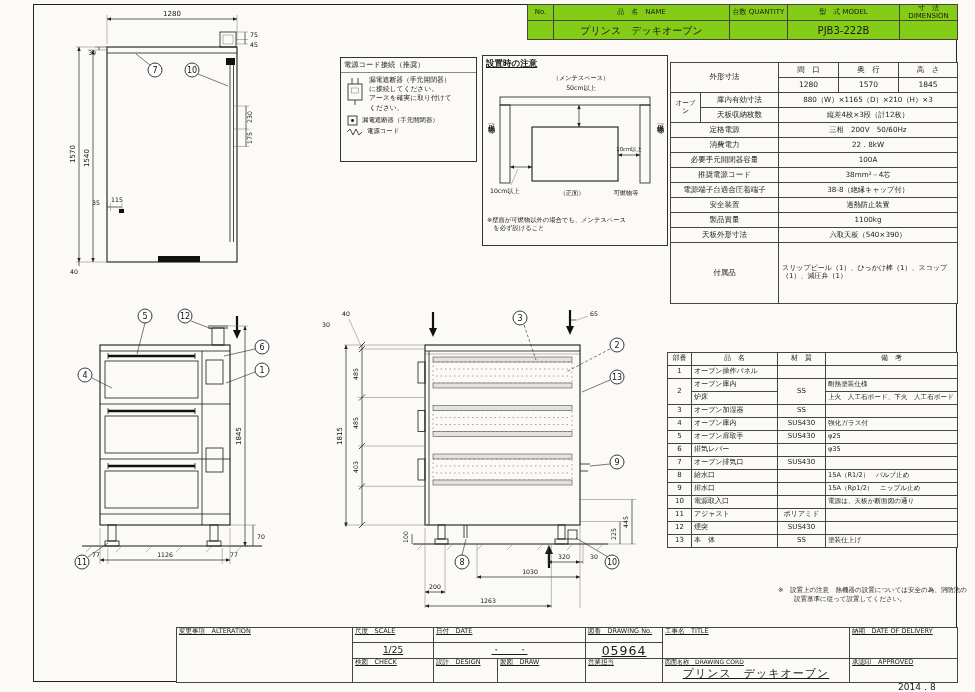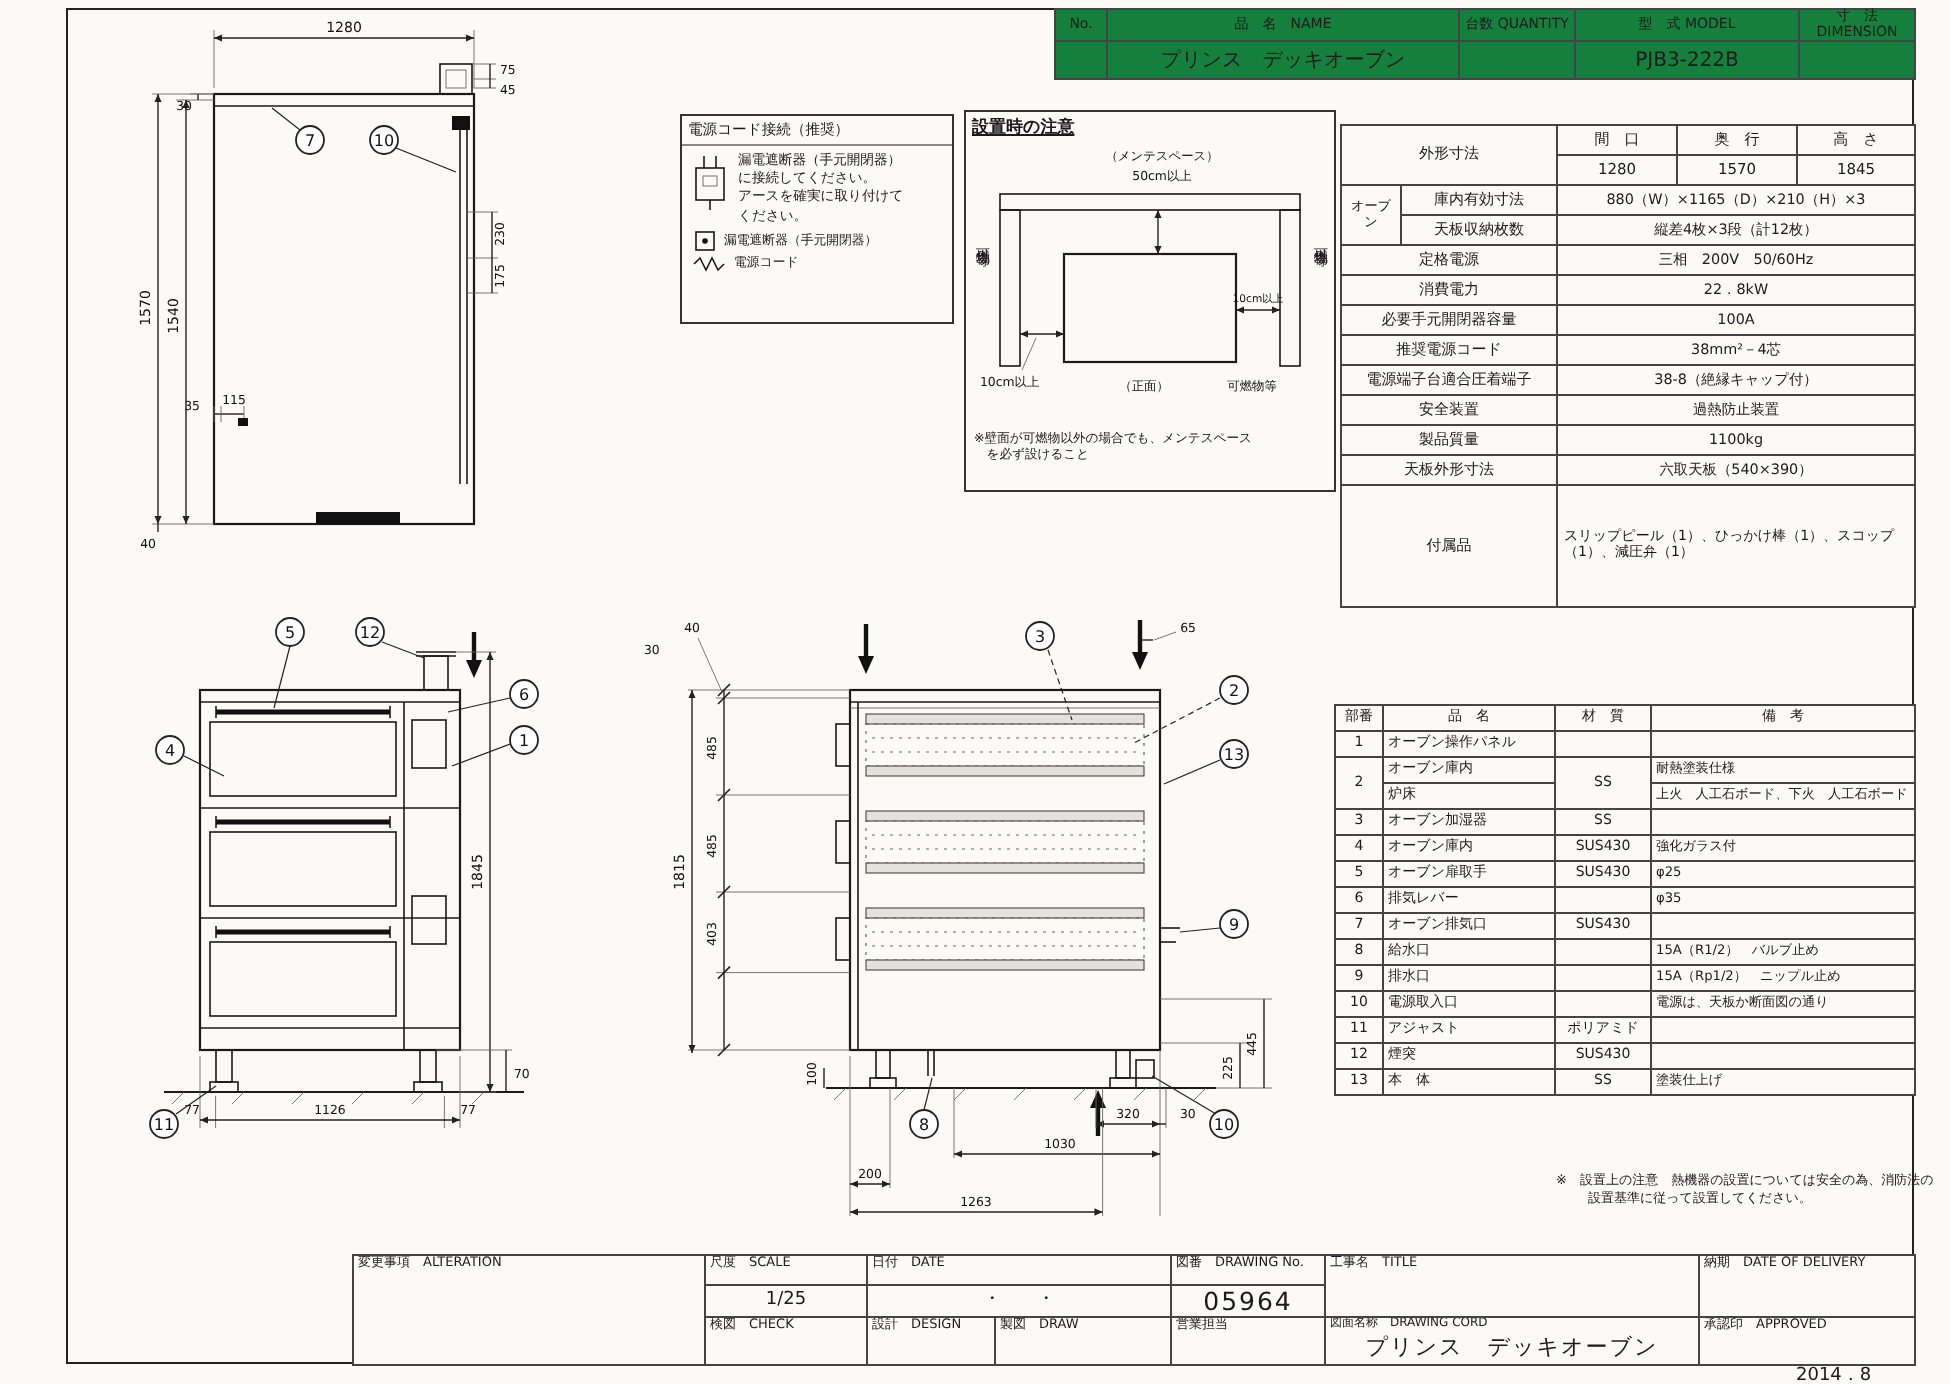--- a/index.html
+++ b/index.html
@@ -5,21 +5,21 @@
   html,body { margin:0; padding:0; }
   body { background:#d8d6d0; }
   .sheet { position:relative; width:975px; height:692px; background:#fbfaf7;
            font-family:"DejaVu Sans","Liberation Sans",sans-serif; color:#1a1a1a; overflow:hidden; }
   .frame { position:absolute; left:33px; top:4px; width:924px; height:678px; border:1.5px solid #222; box-sizing:border-box; }
 
   table { border-collapse:collapse; }
   td,th { border:1px solid #444; padding:0 2px; font-weight:normal; line-height:1.1; }
 
   
-  .hdr { position:absolute; left:527px; top:4px; width:430px; table-layout:fixed; background:#15803d; }
+  .hdr { position:absolute; left:527px; top:4px; width:430px; table-layout:fixed; background:#84cc16; }
   .hdr td { text-align:center; }
   .hdr .lab { font-size:7px; height:12px; }
   .hdr .val { font-size:10px; height:18px; }
 
   
   .spec { position:absolute; left:670px; top:62px; width:287px; table-layout:fixed; background:#fbfaf7; }
   .spec td { font-size:7.5px; text-align:center; height:14px; overflow:hidden;margin-top:28px; }
   .spec td.v { font-size:7.2px; white-space:nowrap; }
   .spec td.wrap { white-space:normal; font-size:7px; height:28px; text-align:left; padding:16px 3px; }
 
@@ -40,21 +40,21 @@
 
   
   .power { position:absolute; left:340px; top:57px; width:137px; height:105px; border:1px solid #333; box-sizing:border-box; font-size:6.8px; background:#fbfaf7; }
   .power-title { font-size:7.3px; padding:2px 3px; border-bottom:1px solid #888; }
   .power-row { display:flex; gap:3px; padding:3px 2px 1px 3px; }
   .power-text { line-height:1.35; }
   .legend { display:flex; align-items:center; gap:4px; padding:1px 0 0 6px; font-size:6.4px; }
 
   
   .tblock { position:absolute; left:176px; top:627px; width:781px; height:55px; table-layout:fixed; background:#fbfaf7; }
-  .tblock td { font-size:6.5px; vertical-align:top; overflow:hidden; }
+  .tblock td { font-size:6.5px; vertical-align:top; overflow:hidden;text-decoration:underline; }
   .tblock .big { font-size:12.5px; letter-spacing:1px; text-align:center; vertical-align:middle; }
   .tblock .mid { font-size:9px; text-align:center; vertical-align:middle; }
   .tblock .name-val { font-size:11px; text-align:center; padding-top:2px; letter-spacing:1px; }
 
   .logo { position:absolute; left:36px; top:646px; display:flex; align-items:center; gap:4px; }
   .logo-text { font-size:9px; font-weight:bold; letter-spacing:0.5px; }
   .datestamp { position:absolute; left:898px; top:681px; font-size:9px; }
 
   
   svg { position:absolute; overflow:visible; }

